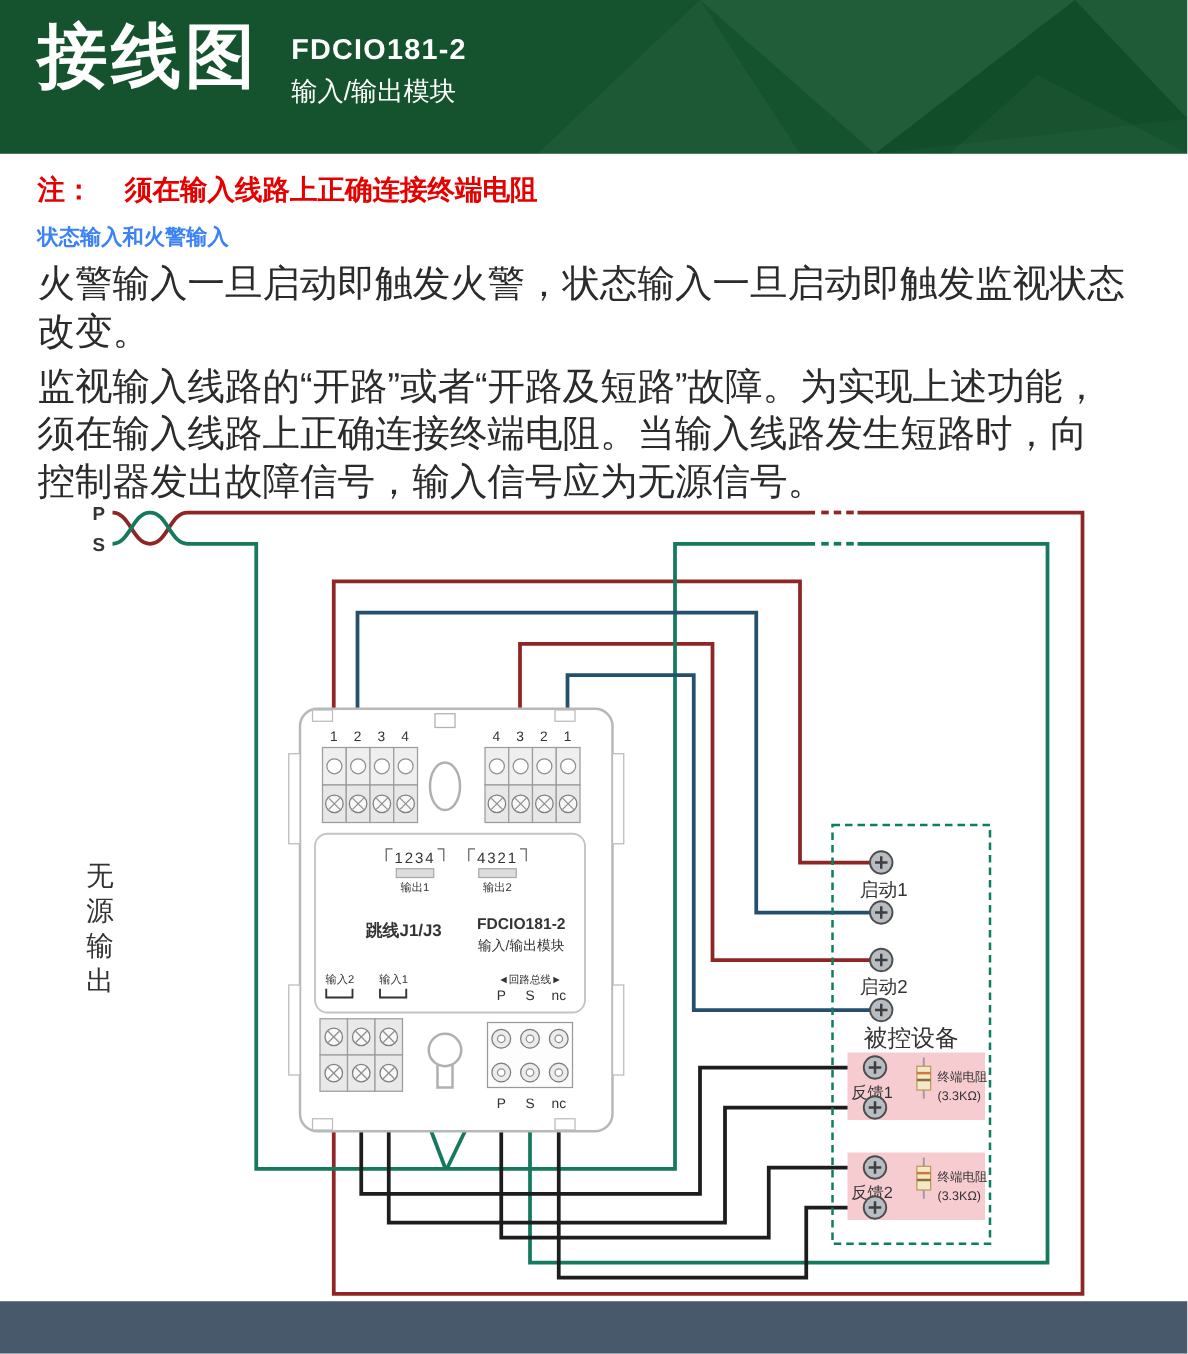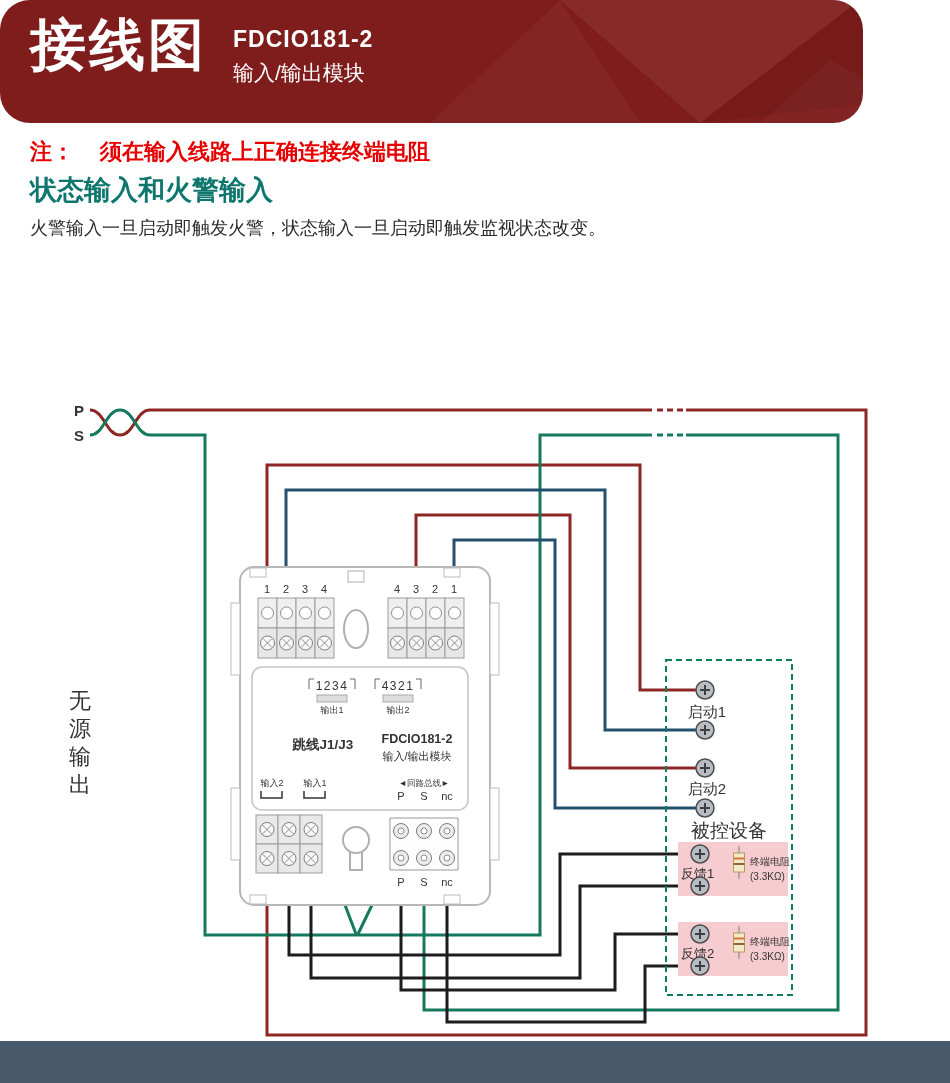--- a/index.html
+++ b/index.html
@@ -1,32 +1,32 @@
 <!DOCTYPE html>
 <html><head>
 <meta charset="utf-8">
 <style>
   html,body{margin:0;padding:0;}
   body{font-family:"Liberation Sans",sans-serif;background:#ffffff;}
   .page{position:relative;width:950px;height:1083px;background:#ffffff;overflow:hidden;}
 
   
-  .hdr{position:relative;width:863px;height:123px;background:#7f1d1d;overflow:hidden;border-radius:30px;}
+  .hdr{position:relative;width:950px;height:123px;background:#14532d;overflow:hidden;}
   .hdr svg.pat{position:absolute;inset:0;}
   .hdr h1{position:absolute;left:30px;top:8px;margin:0;color:#ffffff;font-size:56px;font-weight:bold;letter-spacing:3px;}
   .hdr .hdr-right{position:absolute;left:233px;top:26px;color:#ffffff;}
   .hdr .model{font-size:23px;font-weight:bold;letter-spacing:1px;}
   .hdr .sub{font-size:21px;margin-top:6px;}
 
   
   .content{padding:14px 30px 0 30px;color:#2b2b2b;}
   .note{font-size:22px;font-weight:bold;color:#e60000;margin:0 0 8px 0;line-height:30px;}
   .note .pfx{margin-right:26px;}
-  .content h3{font-size:27px;margin:0 0 4px 0;color:#0f766e;line-height:30px;}
-  .content p{font-size:18px;line-height:38px;margin:0 0 6px 0;color:#2b2b2b;}
+  .content h3{font-size:17px;margin:0 0 4px 0;color:#3b82f6;line-height:30px;}
+  .content p{font-size:30px;line-height:38px;margin:0 0 6px 0;color:#2b2b2b;}
   .content p.wide{width:866px;}
 
   
   .diagram{position:absolute;left:0;top:390px;}
   .diagram text{font-family:"Liberation Sans",sans-serif;fill:#333333;}
 
   
   .ftr{position:absolute;left:0;bottom:0;width:950px;height:42px;background:#47596b;}
 </style>
 </head>
@@ -48,20 +48,21 @@
       <div class="sub">输入/输出模块</div>
     </div>
   </header>
 
   <div class="content">
     <div class="note">
       <span class="pfx">注：</span><span>须在输入线路上正确连接终端电阻</span>
     </div>
     <h3>状态输入和火警输入</h3>
     <p>火警输入一旦启动即触发火警，状态输入一旦启动即触发监视状态改变。</p>
+    <p class="wide">监视输入线路的“开路”或者“开路及短路”故障。为实现上述功能，须在输入线路上正确连接终端电阻。当输入线路发生短路时，向控制器发出故障信号，输入信号应为无源信号。</p>
   </div>
 
   <svg class="diagram" width="950" height="660" viewBox="0 0 950 660">
     <defs>
       <g id="cellA">
           <rect width="19" height="30" fill="#efefef" stroke="#9c9c9c"></rect>
           <circle cx="9.5" cy="15" r="6" fill="#ffffff" stroke="#8f8f8f"></circle>
         </g>
       <g id="cellB">
           <rect width="19" height="30" fill="#e7e7e7" stroke="#9c9c9c"></rect>

